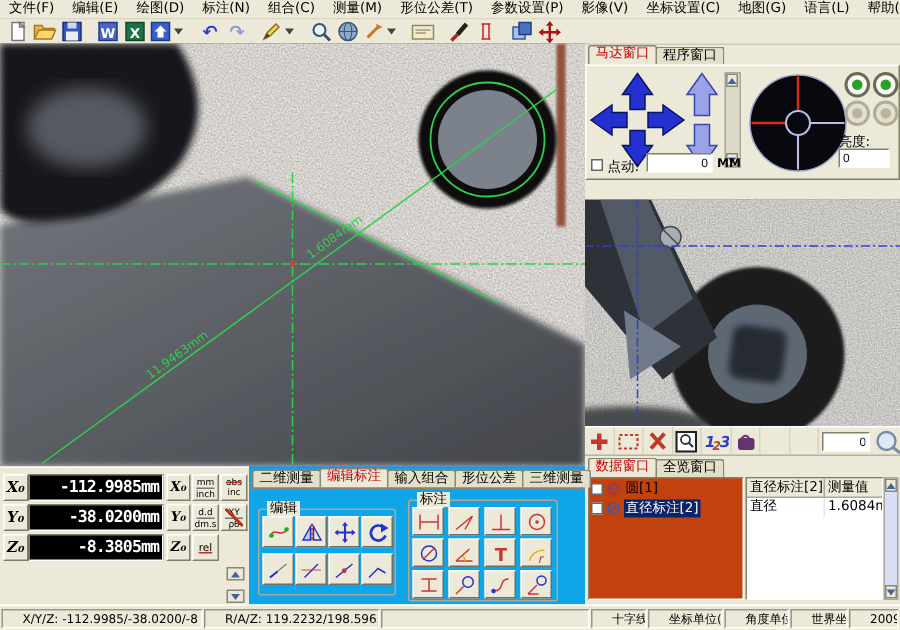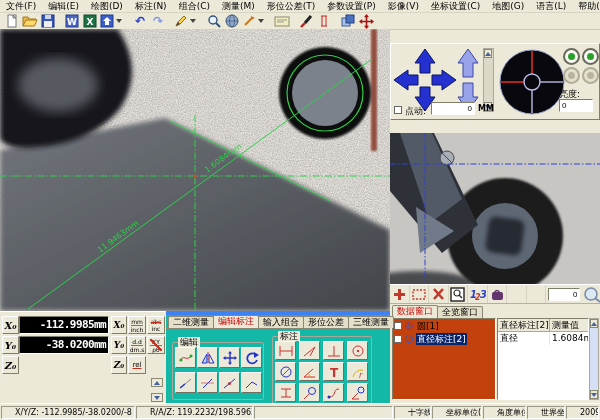--- a/index.html
+++ b/index.html
@@ -89,21 +89,21 @@
   .tgl .t{display:block;border-bottom:1px solid #777;margin:0 2px}
   .tgl .b{display:block}
   .tgl.slash:after{content:"";position:absolute;left:2px;top:2px;right:2px;bottom:2px;
        background:linear-gradient(to top right,transparent 44%,#c03020 46%,#c03020 56%,transparent 58%)}
   .tgl.rline .t{border-bottom:none;text-decoration:line-through;text-decoration-color:#c03020}
   .msg{position:absolute;left:2px;top:66px;width:148px;height:24px;font-size:8px;line-height:11px;
        padding:1px 2px;color:#223;overflow:hidden}
   .msg-sb{position:absolute;left:151px;top:66px;width:12px;height:24px}
 
   
-  .meas{position:absolute;left:166px;top:311px;width:224px;height:92px;background:#14b8a6;border-top:4px solid #3b82f6}
+  .meas{position:absolute;left:166px;top:311px;width:224px;height:92px;background:#0ea5e9;border-top:1px solid #3b82f6}
   .meas-tabs{position:absolute;left:2px;top:0}
   .meas-body{position:absolute;left:0;top:13px;right:0;bottom:0;border-top:1px solid #8a8875}
   .grp{position:absolute;border:1px solid #aca899;border-radius:2px}
   .grp-title{position:absolute;top:-6px;left:5px;background:#ece9d8;padding:0 2px;font-size:9px;line-height:10px}
   .gbtn{position:absolute;width:21px;height:21px;display:flex;align-items:center;justify-content:center;
         background:#ece9d8;border:1px solid;border-color:#fff #716f64 #716f64 #fff}
 
   
   .statusbar{position:absolute;left:0;top:403px;width:600px;height:17px;background:#ece9d8;border-top:1px solid #fff}
   .sb-seg{position:absolute;top:2px;height:13px;border:1px solid;border-color:#9a9785 #fff #fff #9a9785;
@@ -278,20 +278,24 @@
         <line x1="195" y1="86" x2="195" y2="282" stroke-dasharray="7 2 1.5 2"></line>
       </g>
       <circle cx="195" cy="147" r="1.6" fill="#e03a2a"></circle>
       <text transform="translate(100,224) rotate(-36)" font-size="8" fill="#2fd04a">11.9463mm</text>
       <text transform="translate(207,144) rotate(-36)" font-size="8" fill="#2fd04a">1.6084mm</text>
     </svg>
   </div>
 
   <div class="rpanel">
 
+    <div class="tabs motor-tabs">
+      <span class="tab active">马达窗口</span>
+      <span class="tab">程序窗口</span>
+    </div>
 
     <div class="motor-body raised" style="position:absolute">
       <svg style="position:absolute;left:2px;top:4px" width="64" height="64" viewBox="0 0 64 64">
         <g fill="#2430cf" stroke="#0a1560" stroke-width="1">
           <polygon points="32,1 22,15 27,15 27,25 37,25 37,15 42,15"></polygon>
           <polygon points="32,63 22,49 27,49 27,39 37,39 37,49 42,49"></polygon>
           <polygon points="1,32 15,22 15,27 25,27 25,37 15,37 15,42"></polygon>
           <polygon points="63,32 49,22 49,27 39,27 39,37 49,37 49,42"></polygon>
         </g>
       </svg>
@@ -478,20 +482,21 @@
     <span class="tgl raised" style="left:128px;top:24px">
         <span class="t">d.d</span>
         <span class="b">dm.s</span>
       </span>
     <span class="tgl raised slash" style="left:147px;top:24px">
         <span class="t">XY</span>
         <span class="b">ρθ</span>
       </span>
 
     <span class="dro-lbl raised" style="left:2px;top:44px">Z₀</span>
+    <span class="lcd" style="top:44px">-8.3805mm</span>
     <span class="zbtn raised" style="top:44px">Z₀</span>
     <span class="tgl raised" style="left:128px;top:44px;line-height:14px"><span style="text-decoration:underline;text-decoration-color:#c03020;font-size:7px">rel</span></span>
 
     <div class="msg-sb">
       <div class="sb-btn" style="top:0;width:12px">
           <span class="tri-up"></span>
         </div>
       <div class="sb-btn" style="bottom:0;width:12px">
           <span class="tri-dn"></span>
         </div>

